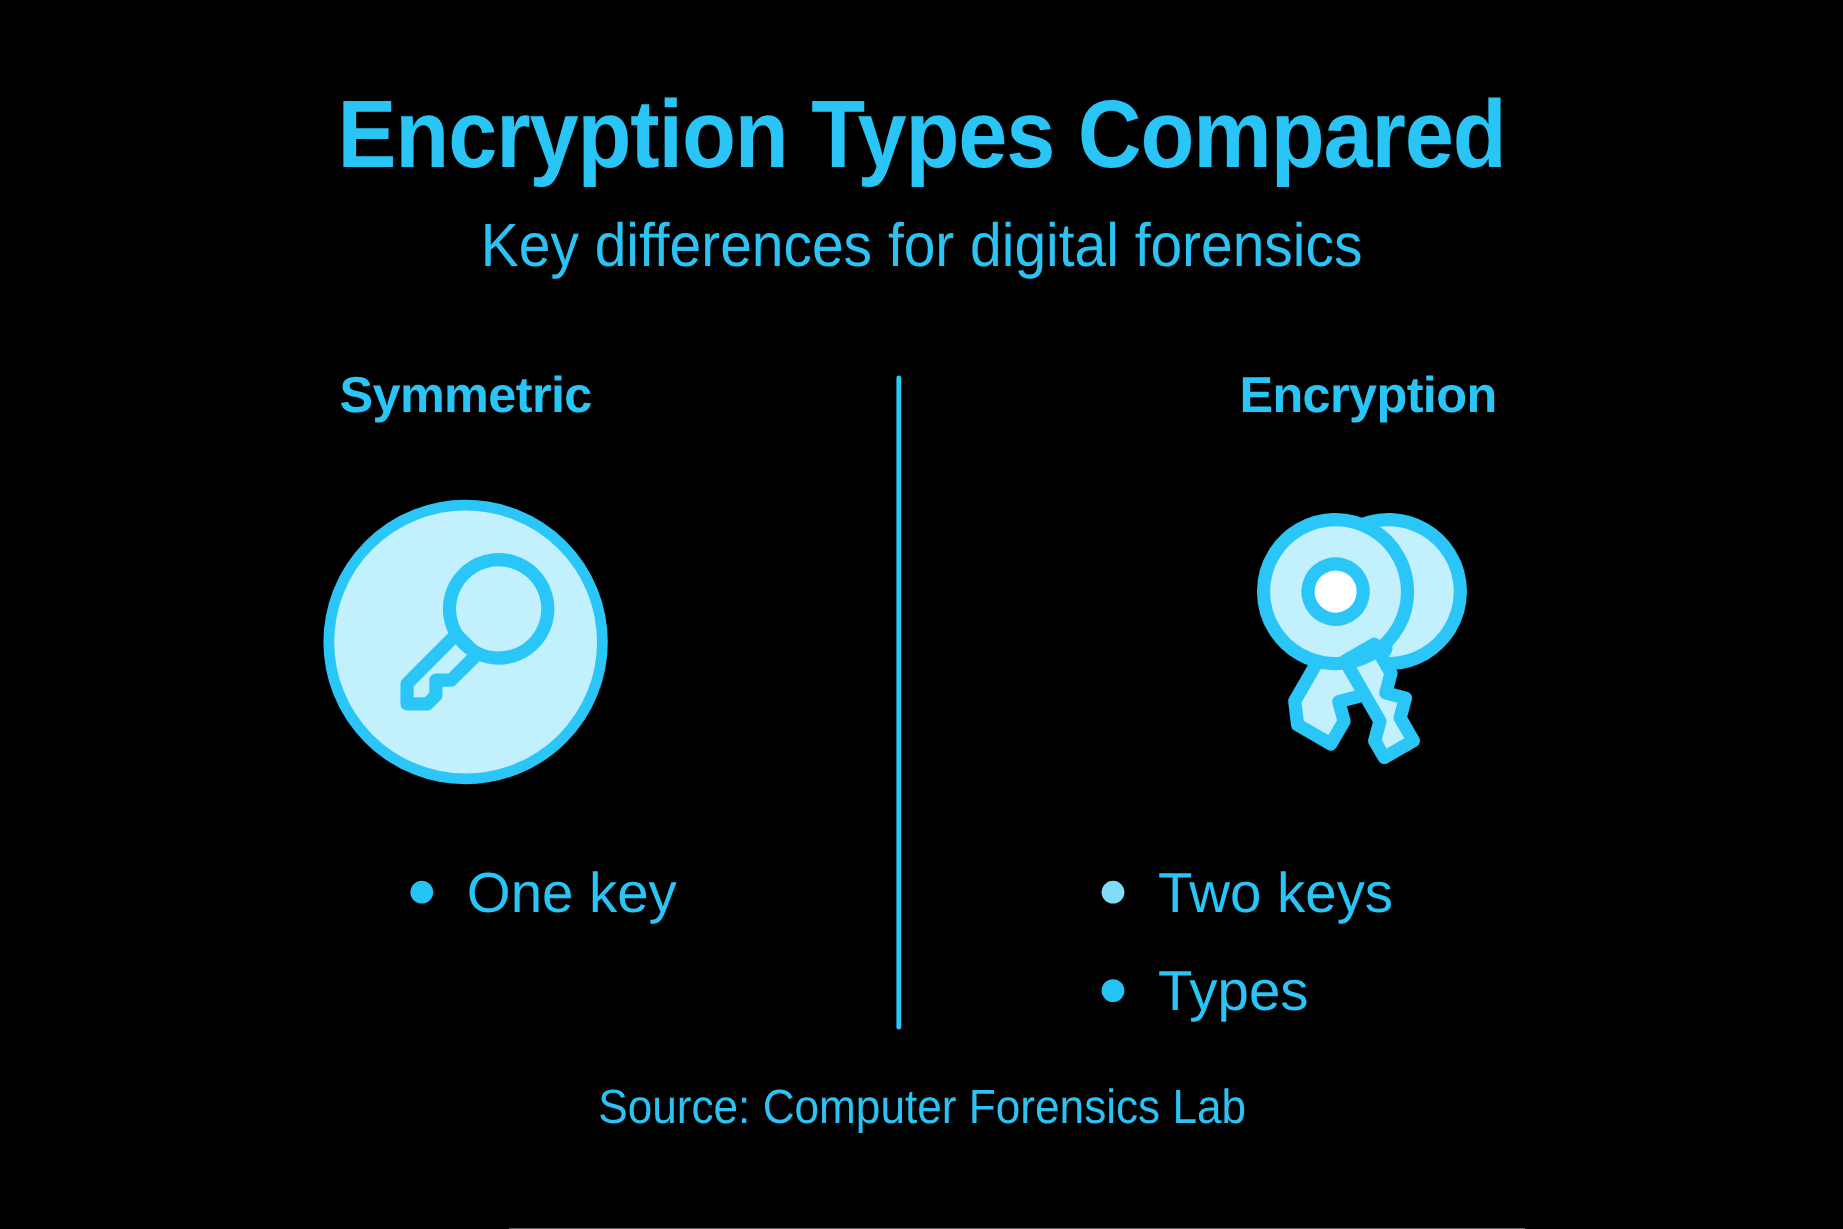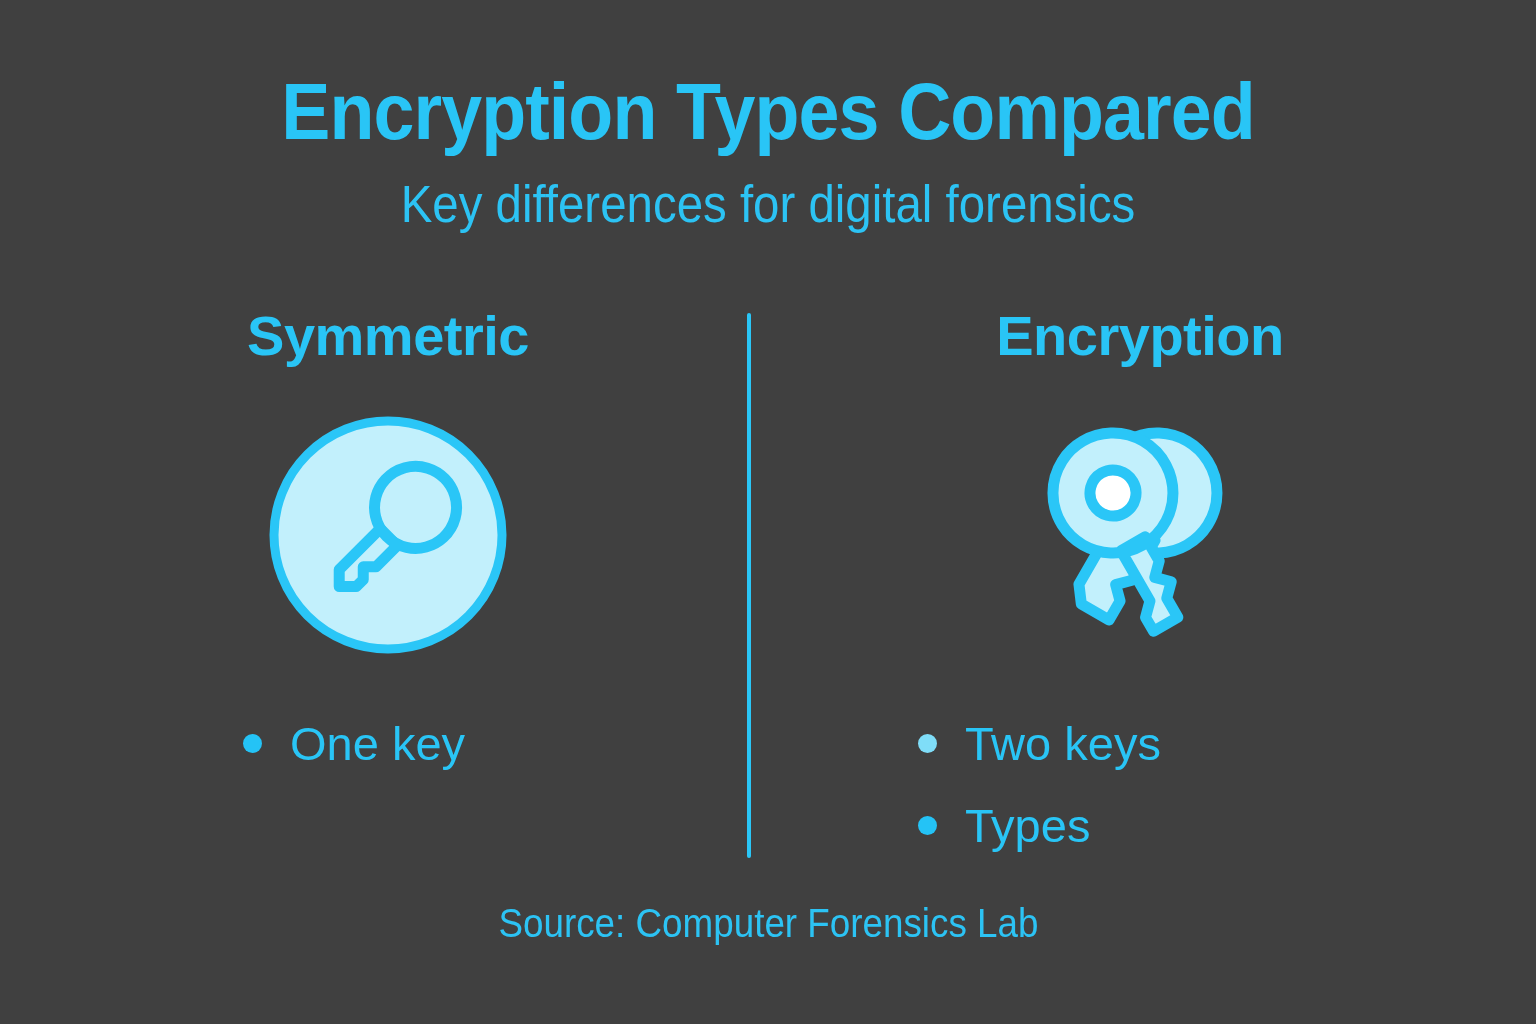--- a/index.html
+++ b/index.html
@@ -10,21 +10,21 @@
   }
   body {
     font-family: "Liberation Sans", sans-serif;
     -webkit-font-smoothing: antialiased;
   }
 
   #infographic {
     position: relative;
     width: 1536px;
     height: 1024px;
-    background: #404040;
+    background: #000000;
     overflow: hidden;
   }
 
   
   .header {
     position: absolute;
     top: 72px;
     left: 0;
     width: 1536px;
     text-align: center;
@@ -66,21 +66,21 @@
   
   .column {
     position: absolute;
     top: 308px;
     width: 700px;
   }
   .column.left  { left: 38px; }
   .column.right { left: 790px; }
 
   .col-heading {
-    font-size: 56px;
+    font-size: 42px;
     font-weight: 700;
     color: #29c5f6;
     text-align: center;
     line-height: 1.0;
     letter-spacing: -0.5px;
     height: 70px;
   }
 
   .icon-wrap {
     height: 250px;
@@ -92,21 +92,21 @@
 
   .bullets {
     margin-top: 42px;
     padding: 0;
     list-style: none;
     display: flex;
     flex-direction: column;
     align-items: flex-start;
     width: 420px;
   }
-  .left  .bullets { margin-left: 205px; }
+  .left  .bullets { margin-left: 205px; align-items: center; }
   .right .bullets { margin-left: 128px; }
 
   .bullet-row {
     display: flex;
     align-items: center;
     height: 82px;
   }
   .bullet-dot {
     width: 19px;
     height: 19px;

